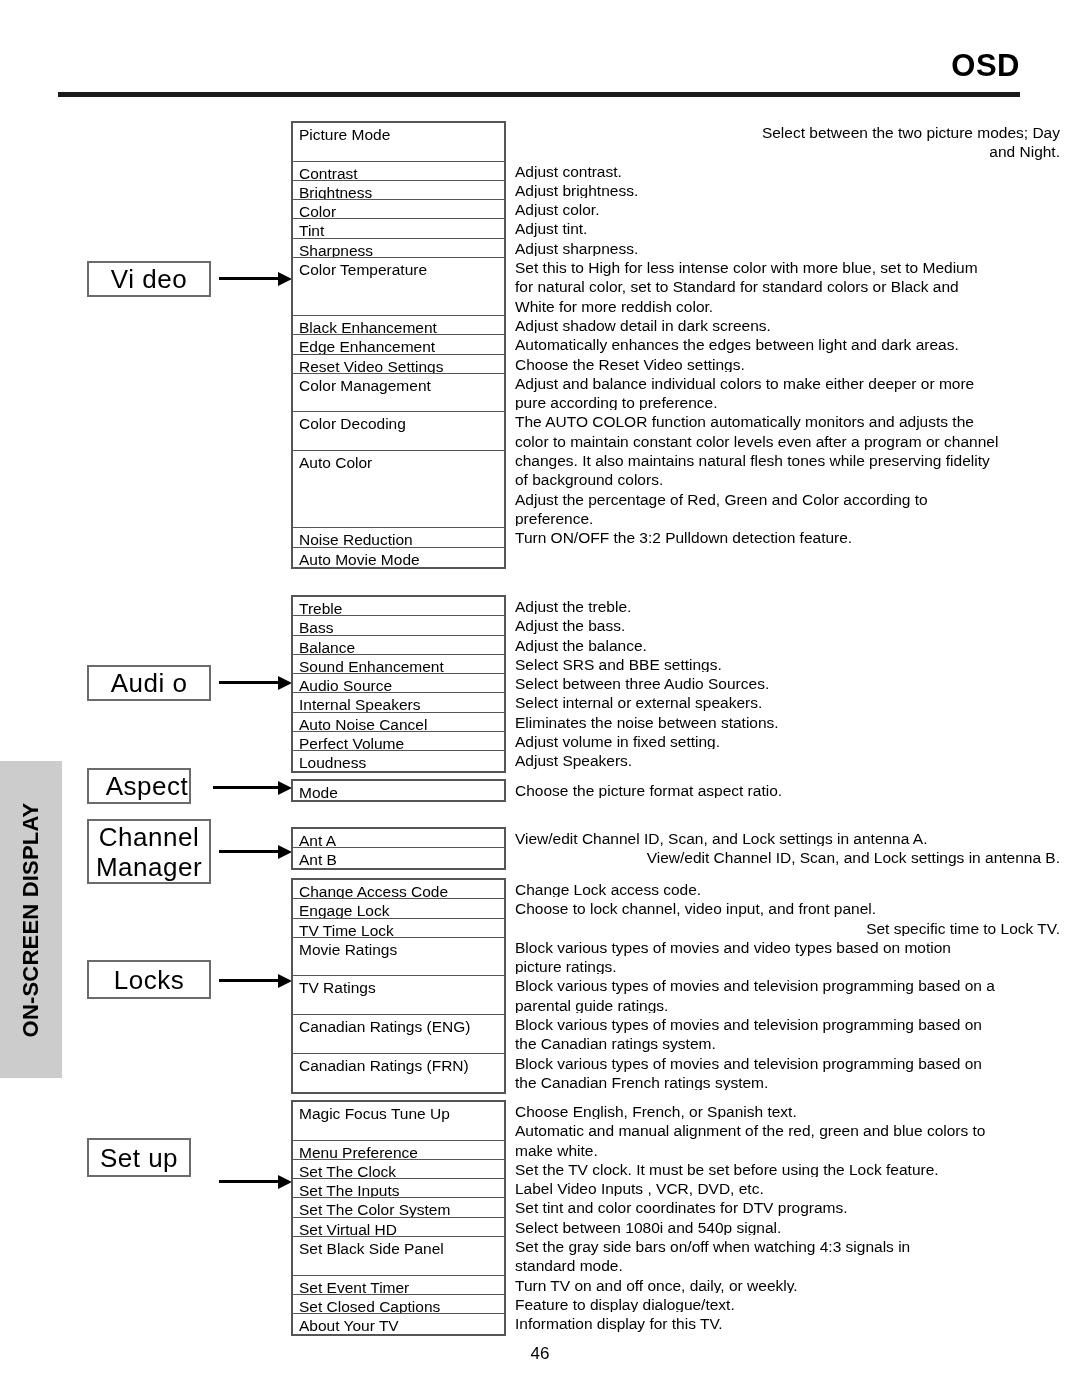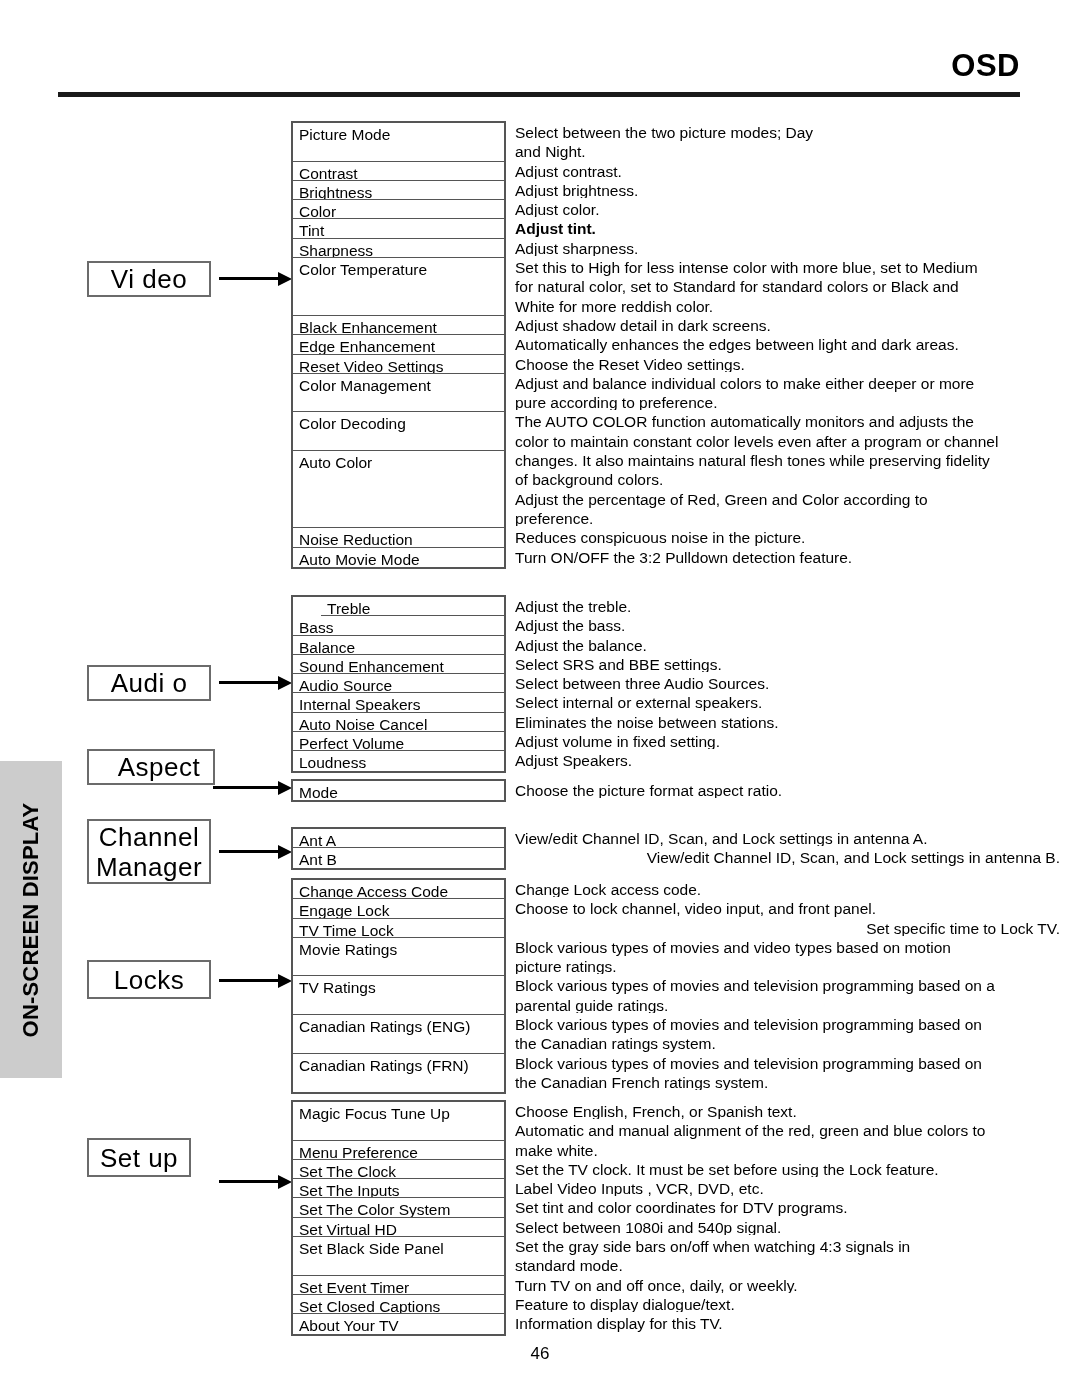--- a/index.html
+++ b/index.html
@@ -166,21 +166,21 @@
   <div id="side-band-label">ON-SCREEN DISPLAY</div>
 </div>
 
 <div id="categories-mount">
     <div class="cat-box" style="left: 87px; top: 261px; width: 124px; height: 36px;">
       <div class="cat-label">Vi deo</div>
     </div>
     <div class="cat-box" style="left: 87px; top: 665px; width: 124px; height: 36px;">
       <div class="cat-label">Audi o</div>
     </div>
-    <div class="cat-box" style="left: 87px; top: 749px; width: 128px; height: 36px; padding-left: 16px;">
+    <div class="cat-box" style="left: 87px; top: 768px; width: 104px; height: 36px; padding-left: 16px;">
       <div class="cat-label">Aspect</div>
     </div>
     <div class="cat-box" style="left: 87px; top: 819px; width: 124px; height: 65px;">
       <div class="cat-label">Channel
 Manager</div>
     </div>
     <div class="cat-box" style="left: 87px; top: 960px; width: 124px; height: 39px;">
       <div class="cat-label">Locks</div>
     </div>
     <div class="cat-box" style="left: 87px; top: 1138px; width: 104px; height: 39px;">
@@ -226,48 +226,47 @@
         <div class="menu-row" style="height: 19.3px;"><span>Black Enhancement</span></div>
         <div class="menu-row" style="height: 19.3px;"><span>Edge Enhancement</span></div>
         <div class="menu-row" style="height: 19.3px;"><span>Reset Video Settings</span></div>
         <div class="menu-row" style="height: 38.6px;"><span>Color Management</span></div>
         <div class="menu-row" style="height: 38.6px;"><span>Color Decoding</span></div>
         <div class="menu-row" style="height: 77.2px;"><span>Auto Color</span></div>
         <div class="menu-row" style="height: 19.3px;"><span>Noise Reduction</span></div>
         <div class="menu-row" style="height: 19.3px;"><span>Auto Movie Mode</span></div>
       </div>
       <div class="desc-col">
-        <div class="desc-row" style="height: 38.6px;">Select between the two picture modes; Day
+        <div class="desc-row" style="height: 38.6px; text-align: right;">Select between the two picture modes; Day
 and Night.</div>
         <div class="desc-row" style="height: 19.3px;">Adjust contrast.</div>
         <div class="desc-row" style="height: 19.3px;">Adjust brightness.</div>
         <div class="desc-row" style="height: 19.3px;">Adjust color.</div>
-        <div class="desc-row" style="height: 19.3px; font-weight: bold;">Adjust tint.</div>
+        <div class="desc-row" style="height: 19.3px;">Adjust tint.</div>
         <div class="desc-row" style="height: 19.3px;">Adjust sharpness.</div>
         <div class="desc-row" style="height: 57.9px;">Set this to High for less intense color with more blue, set to Medium
 for natural color, set to Standard for standard colors or Black and
 White for more reddish color.</div>
         <div class="desc-row" style="height: 19.3px;">Adjust shadow detail in dark screens.</div>
         <div class="desc-row" style="height: 19.3px;">Automatically enhances the edges between light and dark areas.</div>
         <div class="desc-row" style="height: 19.3px;">Choose the Reset Video settings.</div>
         <div class="desc-row" style="height: 38.6px;">Adjust and balance individual colors to make either deeper or more
 pure according to preference.</div>
         <div class="desc-row" style="height: 77.2px;">The AUTO COLOR function automatically monitors and adjusts the
 color to maintain constant color levels even after a program or channel
 changes. It also maintains natural flesh tones while preserving fidelity
 of background colors.</div>
         <div class="desc-row" style="height: 38.6px;">Adjust the percentage of Red, Green and Color according to
 preference.</div>
-        <div class="desc-row" style="height: 19.3px;">Reduces conspicuous noise in the picture.</div>
         <div class="desc-row" style="height: 19.3px;">Turn ON/OFF the 3:2 Pulldown detection feature.</div>
       </div>
     </div>
     <div class="section" style="top: 595px;">
       <div class="menu-table">
-        <div class="menu-row" style="height: 19.3px; margin-left: 28px;"><span>Treble</span></div>
+        <div class="menu-row" style="height: 19.3px;"><span>Treble</span></div>
         <div class="menu-row" style="height: 19.3px;"><span>Bass</span></div>
         <div class="menu-row" style="height: 19.3px;"><span>Balance</span></div>
         <div class="menu-row" style="height: 19.3px;"><span>Sound Enhancement</span></div>
         <div class="menu-row" style="height: 19.3px;"><span>Audio Source</span></div>
         <div class="menu-row" style="height: 19.3px;"><span>Internal Speakers</span></div>
         <div class="menu-row" style="height: 19.3px;"><span>Auto Noise Cancel</span></div>
         <div class="menu-row" style="height: 19.3px;"><span>Perfect Volume</span></div>
         <div class="menu-row" style="height: 19.3px;"><span>Loudness</span></div>
       </div>
       <div class="desc-col">

